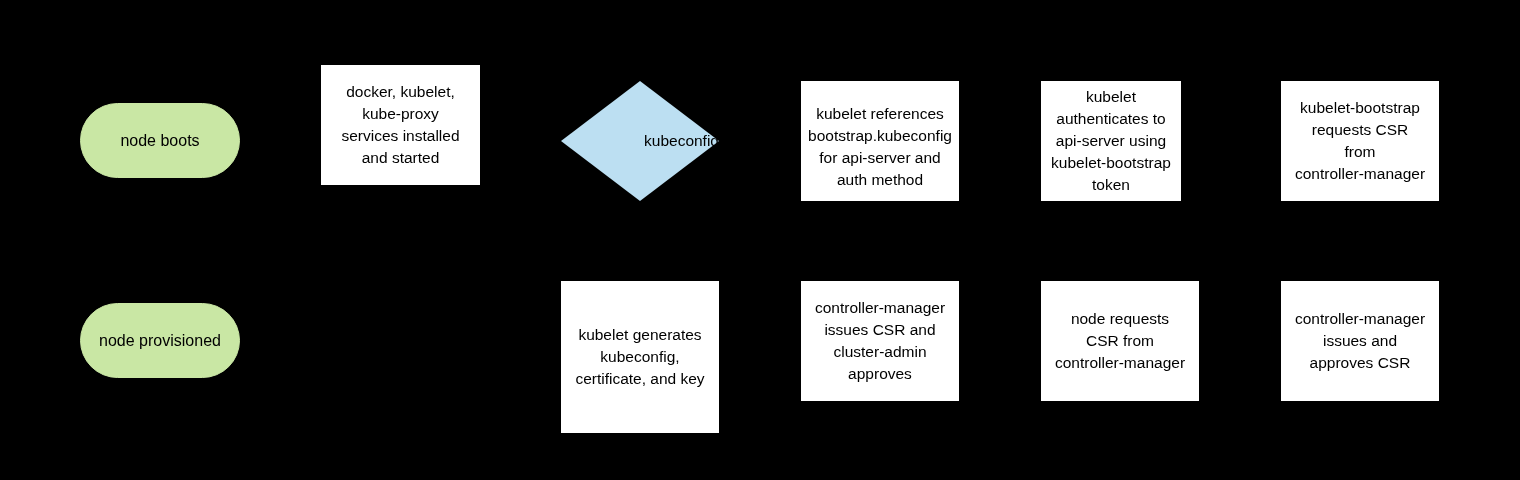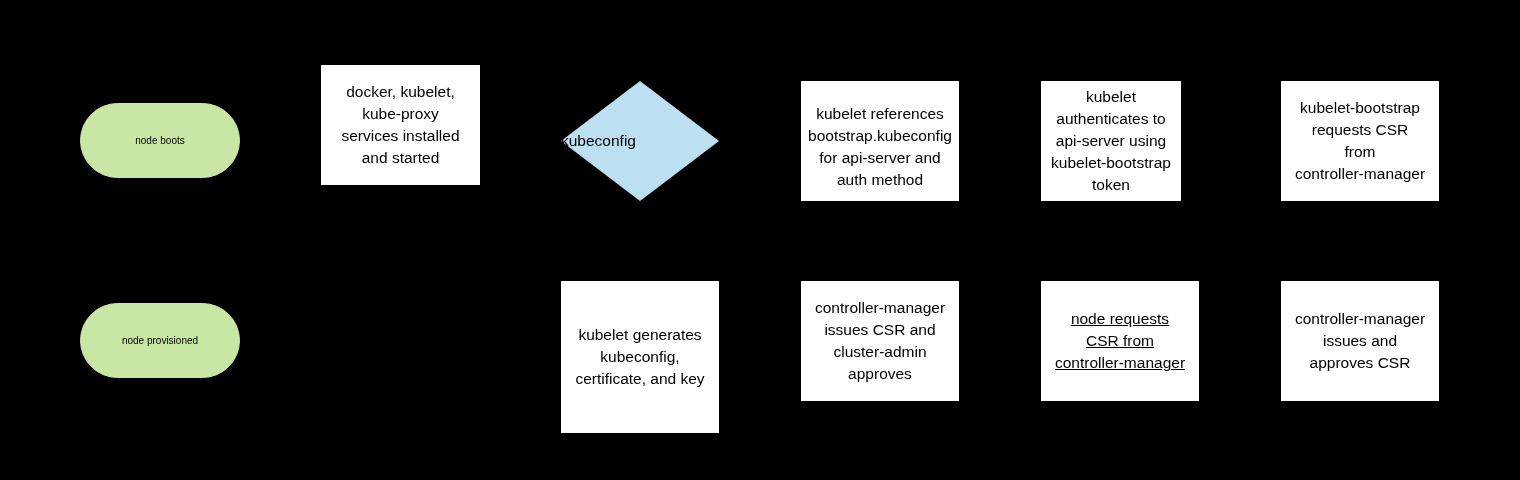--- a/index.html
+++ b/index.html
@@ -55,21 +55,21 @@
   }
 
   
   .node.terminator {
     background: #c9e7a4;
     border: 1px solid #c9e7a4;
     border-radius: 38px;
   }
   .node.terminator .node-label {
     color: #000000;
-    font-size: 10px;
+    font-size: 16px;
     line-height: 22px;
     text-align: center;
     white-space: pre-line;
     width: 100%;
   }
 
   
   .node.decision {
     background: transparent;
   }
@@ -81,21 +81,21 @@
     height: 100%;
     background: #bcdff2;
     clip-path: polygon(50% 0%, 100% 50%, 50% 100%, 0% 50%);
   }
   .node.decision .node-label {
     position: relative;
     z-index: 2;
     color: #000000;
     font-size: 15.5px;
     line-height: 22px;
-    text-align: left;
+    text-align: right;
     width: 100%;
   }
 </style>
 </head>
 <body>
 
 <div id="canvas">
 
   <div class="node terminator" style="left:80px; top:103px; width:160px; height:75px;">
     <div class="node-label">node boots</div>
@@ -146,21 +146,21 @@
 certificate, and key</div>
   </div>
 
   <div class="node process" style="left:801px; top:281px; width:158px; height:120px;">
     <div class="node-label">controller-manager
 issues CSR and
 cluster-admin
 approves</div>
   </div>
 
-  <div class="node process" style="left:1041px; top:281px; width:158px; height:120px;text-decoration:underline;">
+  <div class="node process" style="left:1041px; top:281px; width:158px; height:120px;">
     <div class="node-label">node requests
 CSR from
 controller-manager</div>
   </div>
 
   <div class="node process" style="left:1281px; top:281px; width:158px; height:120px;">
     <div class="node-label">controller-manager
 issues and
 approves CSR</div>
   </div>

